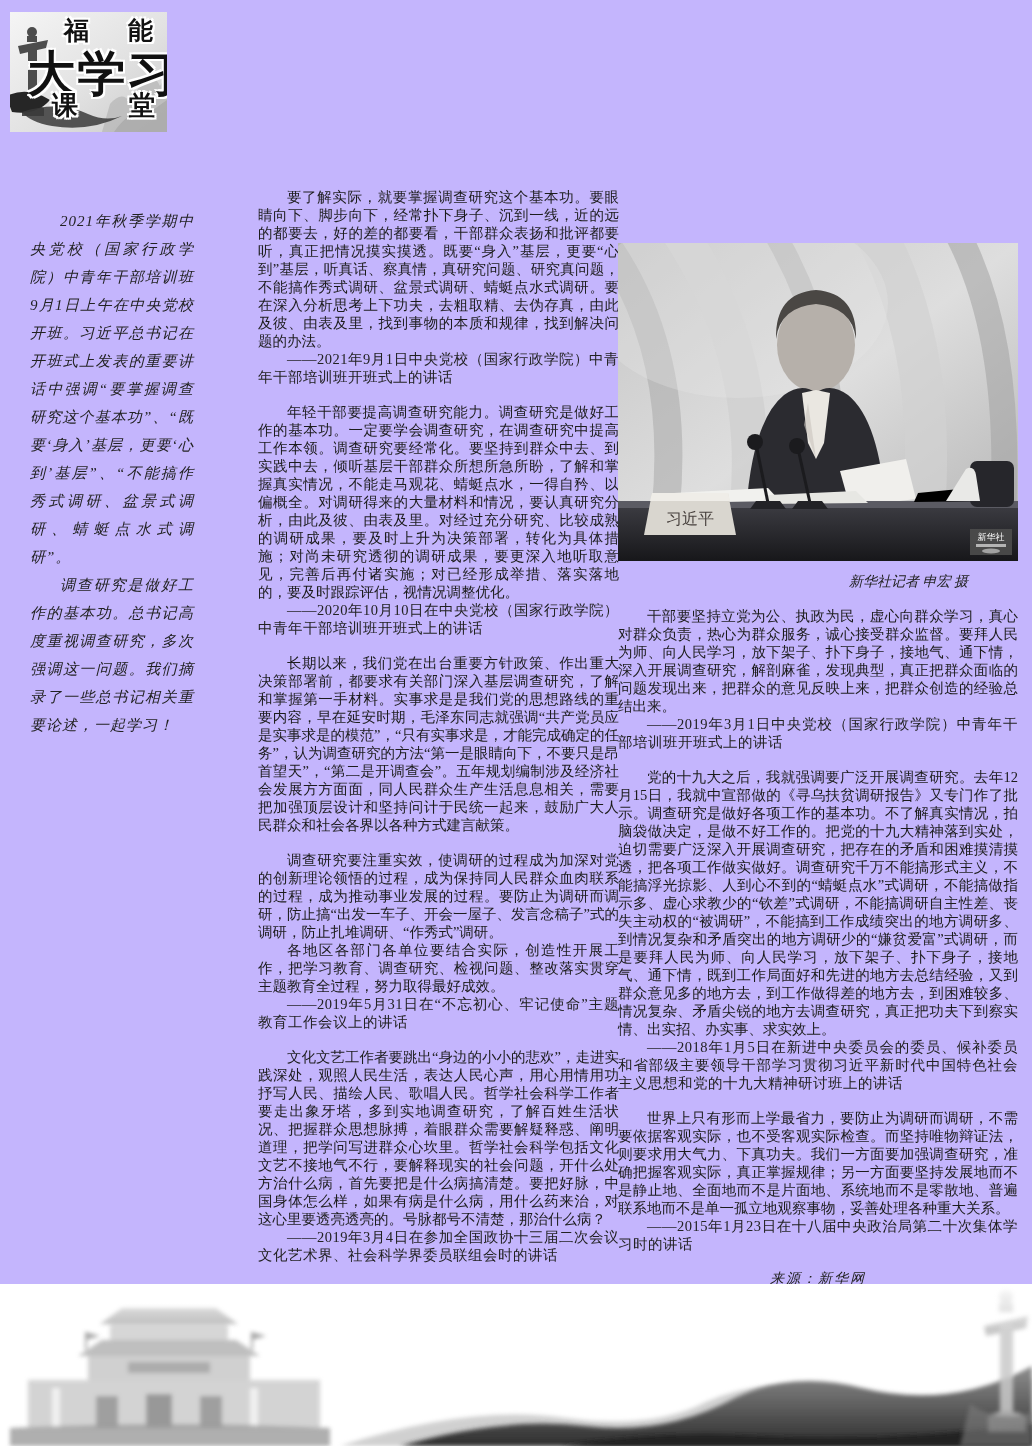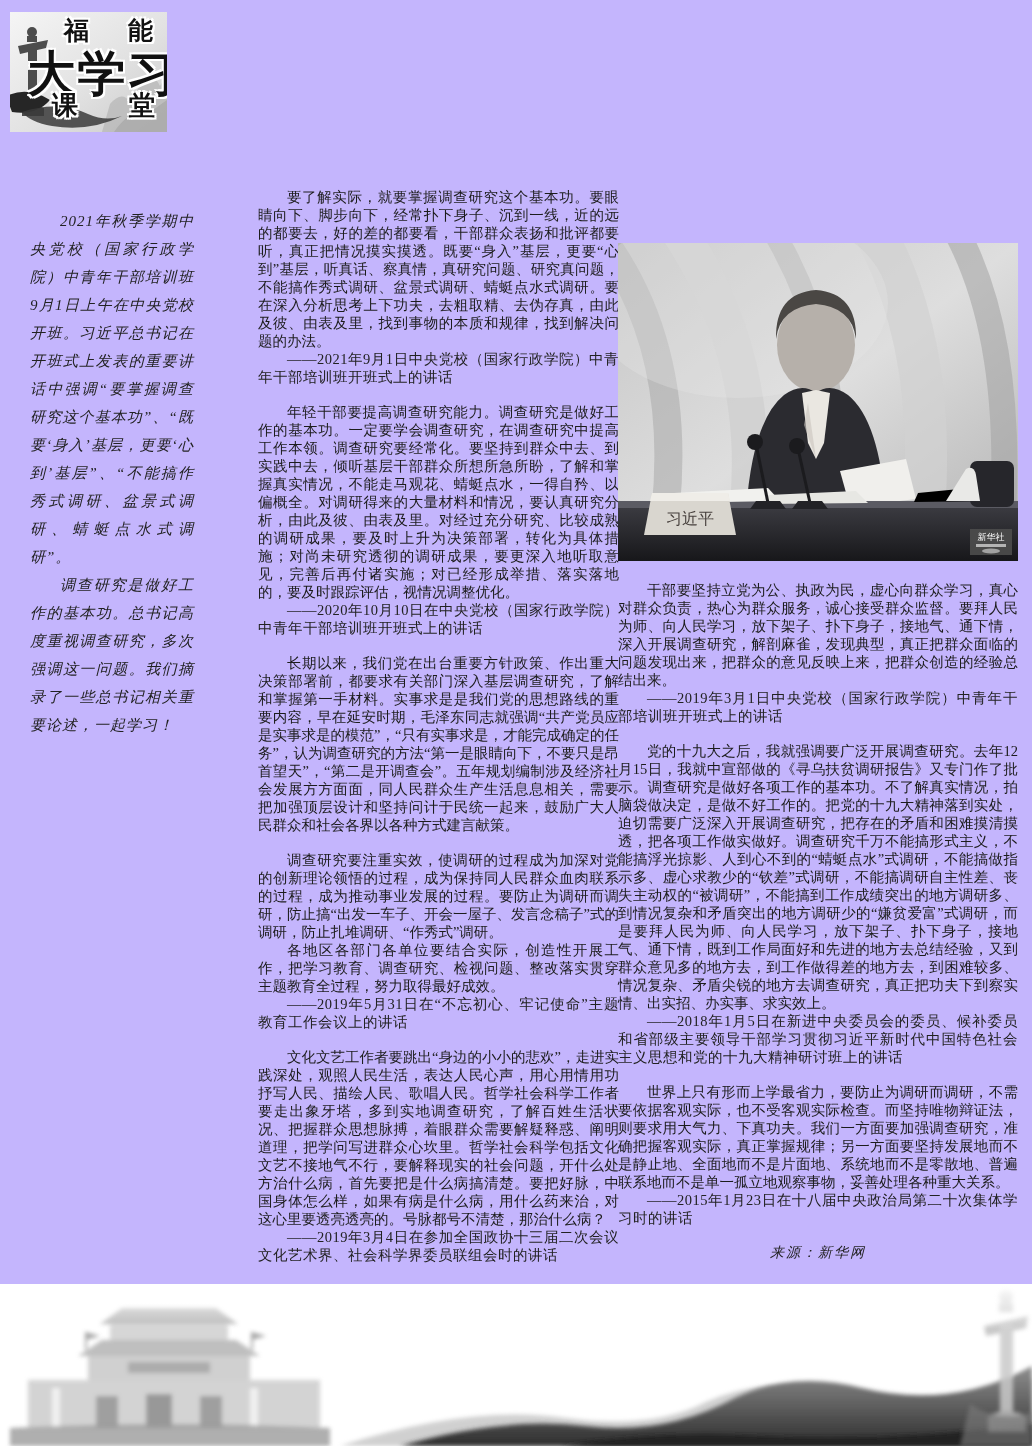--- a/index.html
+++ b/index.html
@@ -210,20 +210,21 @@
         </g>
 
         <g>
           <rect x="352" y="286" width="42" height="26" fill="#4c4c4c" opacity="0.92"></rect>
           <text x="373" y="297" text-anchor="middle" font-size="9" fill="#ffffff" font-family="Liberation Sans, sans-serif">新华社</text>
           <rect x="358" y="301" width="30" height="3" fill="#cfcfcf" opacity="0.8"></rect>
           <ellipse cx="373" cy="308" rx="9" ry="2.5" fill="#b9b9b9" opacity="0.8"></ellipse>
         </g>
       </svg>
       <div class="photo-caption caption-block">
+        <p class="credit">新华社记者 申宏 摄</p>
       </div>
     </div>
 
     <div class="quote">
       <p>干部要坚持立党为公、执政为民，虚心向群众学习，真心对群众负责，热心为群众服务，诚心接受群众监督。要拜人民为师、向人民学习，放下架子、扑下身子，接地气、通下情，深入开展调查研究，解剖麻雀，发现典型，真正把群众面临的问题发现出来，把群众的意见反映上来，把群众创造的经验总结出来。</p>
       <p class="attr">——2019年3月1日中央党校（国家行政学院）中青年干部培训班开班式上的讲话</p>
     </div>
     <div class="quote">
       <p>党的十九大之后，我就强调要广泛开展调查研究。去年12月15日，我就中宣部做的《寻乌扶贫调研报告》又专门作了批示。调查研究是做好各项工作的基本功。不了解真实情况，拍脑袋做决定，是做不好工作的。把党的十九大精神落到实处，迫切需要广泛深入开展调查研究，把存在的矛盾和困难摸清摸透，把各项工作做实做好。调查研究千万不能搞形式主义，不能搞浮光掠影、人到心不到的“蜻蜓点水”式调研，不能搞做指示多、虚心求教少的“钦差”式调研，不能搞调研自主性差、丧失主动权的“被调研”，不能搞到工作成绩突出的地方调研多、到情况复杂和矛盾突出的地方调研少的“嫌贫爱富”式调研，而是要拜人民为师、向人民学习，放下架子、扑下身子，接地气、通下情，既到工作局面好和先进的地方去总结经验，又到群众意见多的地方去，到工作做得差的地方去，到困难较多、情况复杂、矛盾尖锐的地方去调查研究，真正把功夫下到察实情、出实招、办实事、求实效上。</p>
       <p class="attr">——2018年1月5日在新进中央委员会的委员、候补委员和省部级主要领导干部学习贯彻习近平新时代中国特色社会主义思想和党的十九大精神研讨班上的讲话</p>

